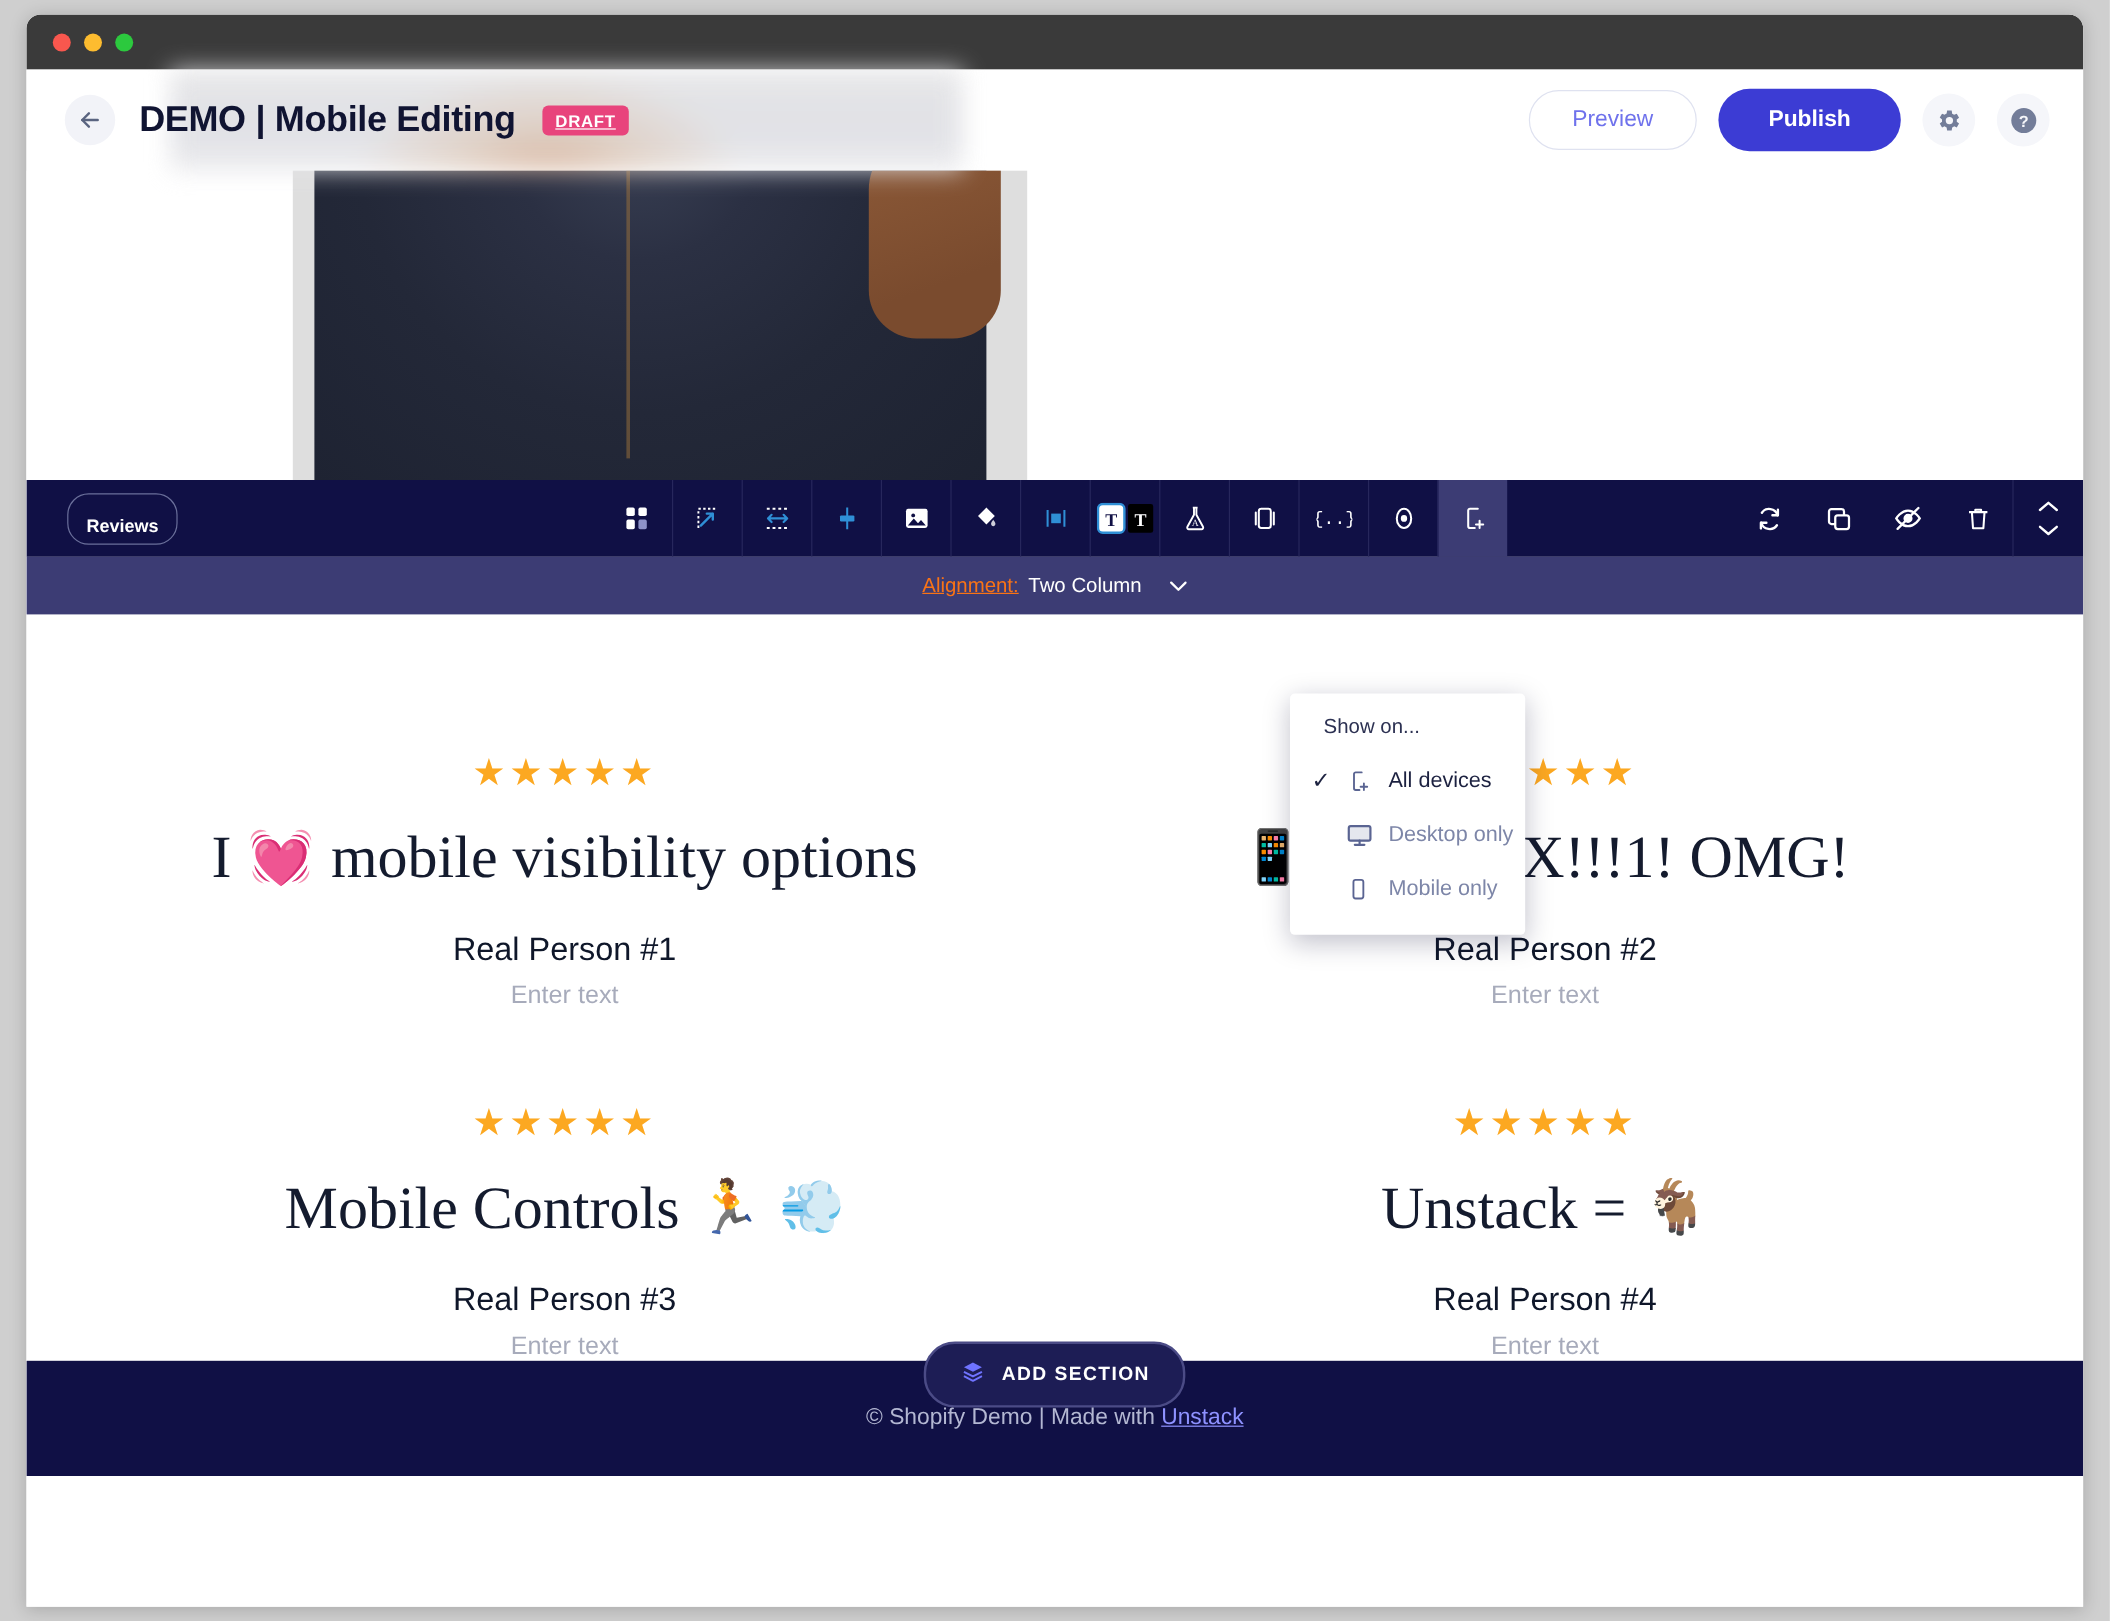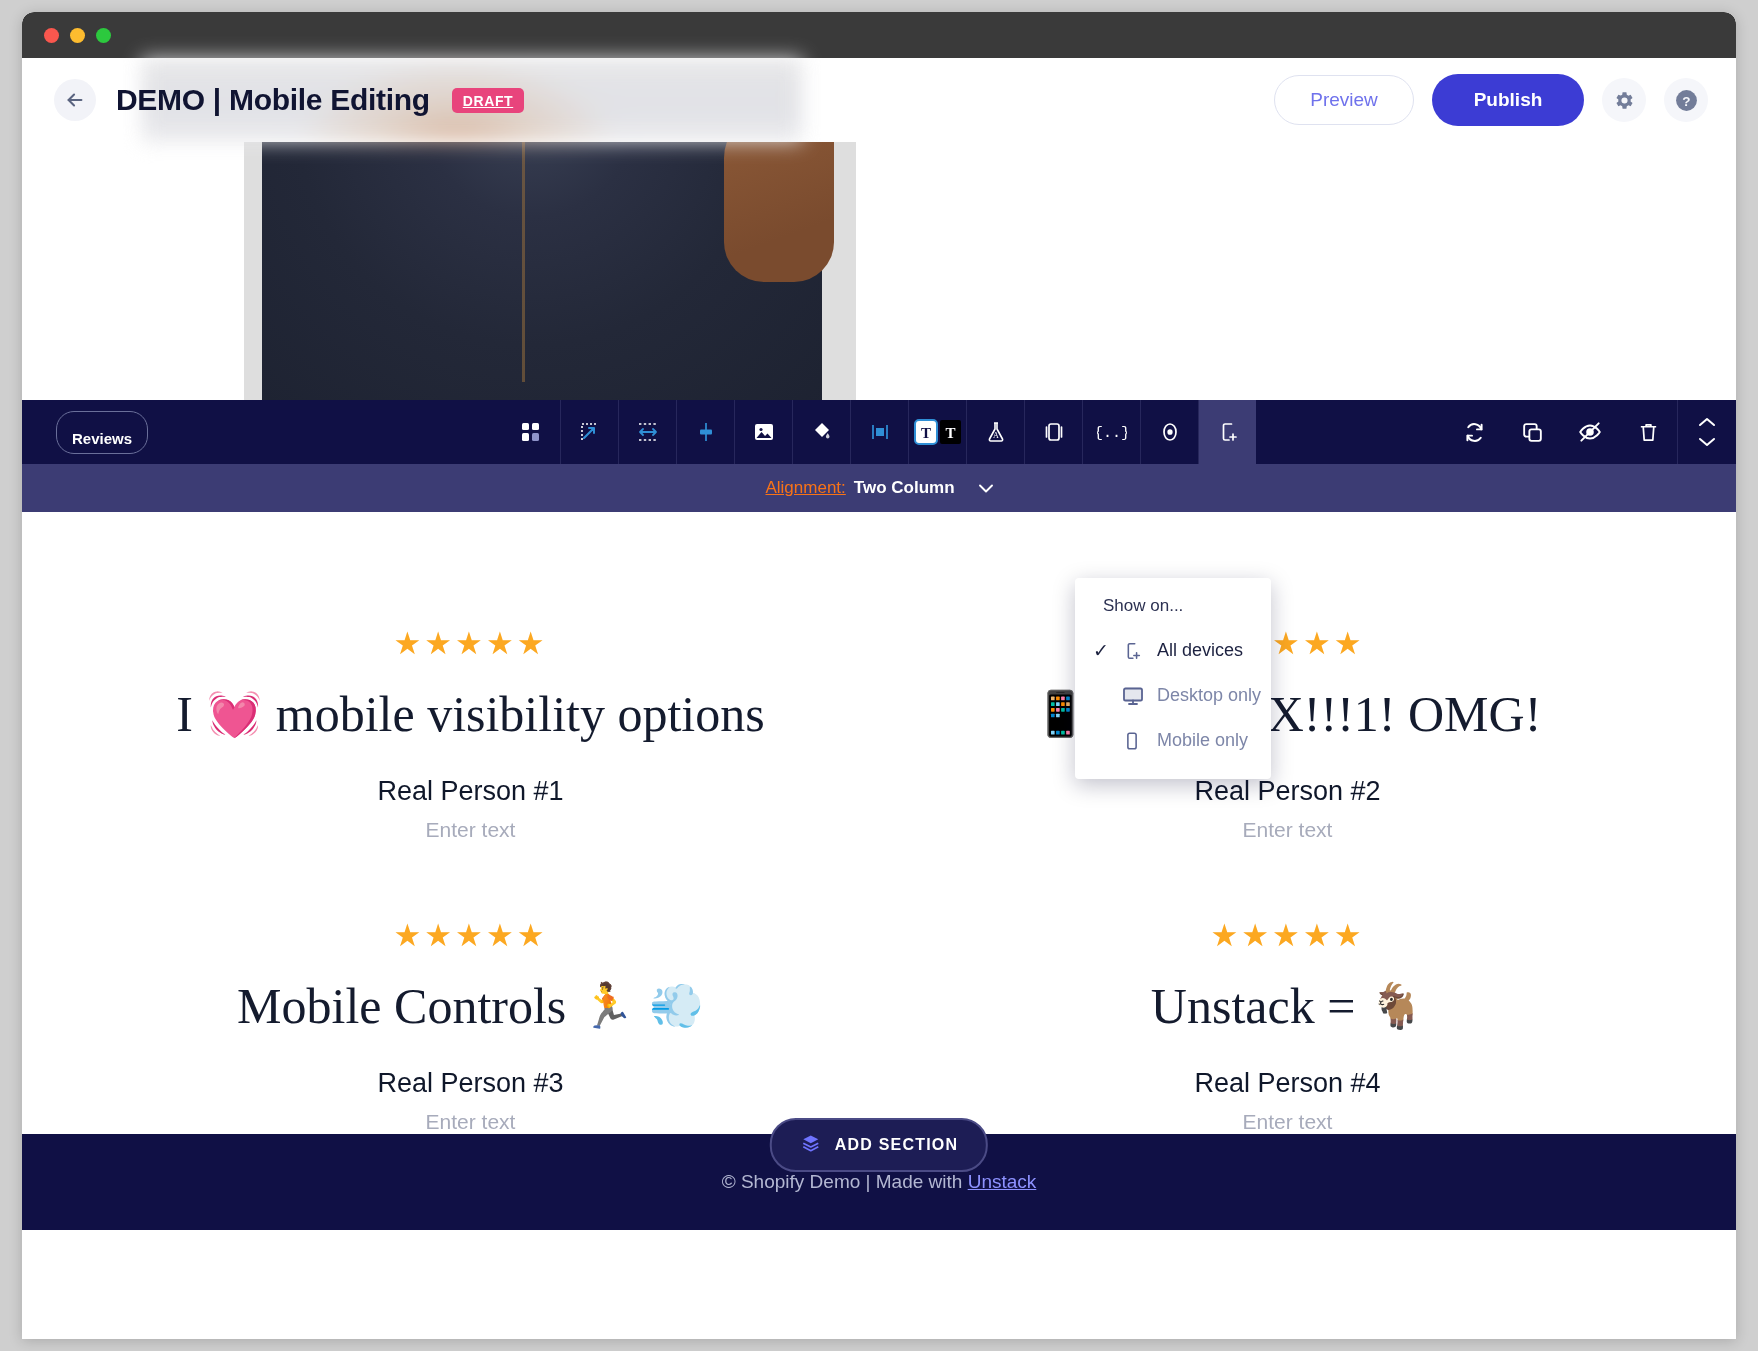--- a/index.html
+++ b/index.html
@@ -143,21 +143,21 @@
     width: 58px; height: 64px; display: flex; flex-direction: column;
     align-items: center; justify-content: center; gap: 8px; color: #fff; cursor: pointer;
   }
 
   .subbar {
     height: 48px; background: #3c3c74;
     display: flex; align-items: center; justify-content: center;
     color: #fff; font-size: 17px; gap: 8px; position: relative;
   }
   .subbar .lbl { color: #f97316; text-decoration: underline; }
-  .subbar .val { font-weight: 700; display: flex; align-items: center; gap: 24px; cursor: pointer; }
+  .subbar .val { font-weight: 400; display: flex; align-items: center; gap: 24px; cursor: pointer; }
 
   
   .dropdown {
     position: absolute; left: 1053px; top: 436px; width: 196px;
     background: #fff; border-radius: 4px;
     box-shadow: 0 6px 22px rgba(10,10,50,.25);
     padding: 14px 0 16px; z-index: 60;
   }
   .dd-title { font-size: 17px; color: #2c3152; padding: 4px 0 12px 28px; font-weight: 400; }
   .dd-item {

